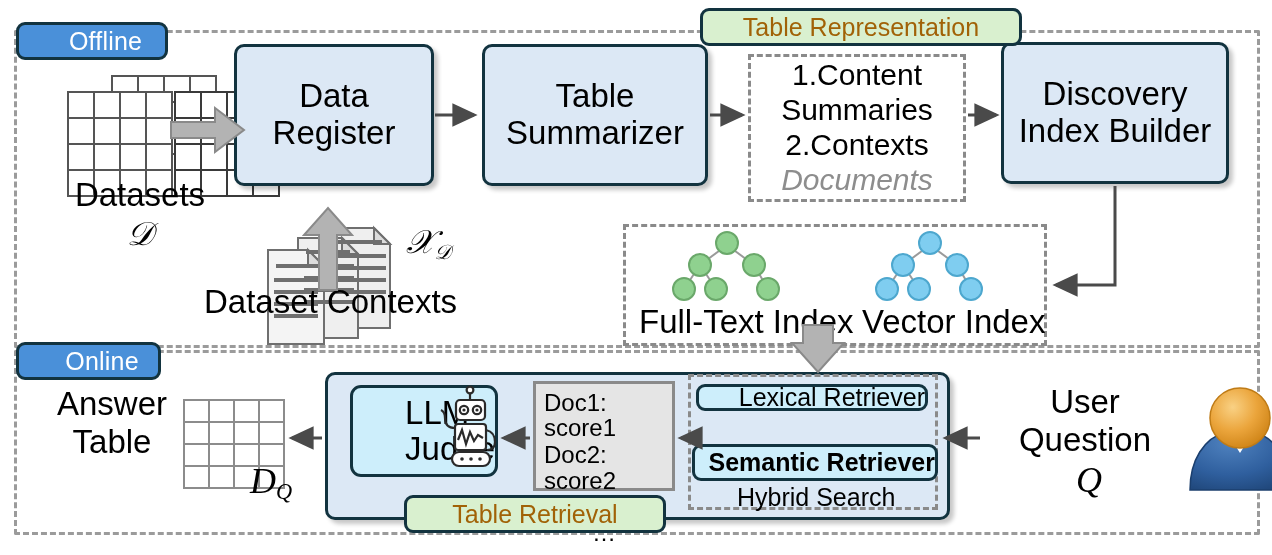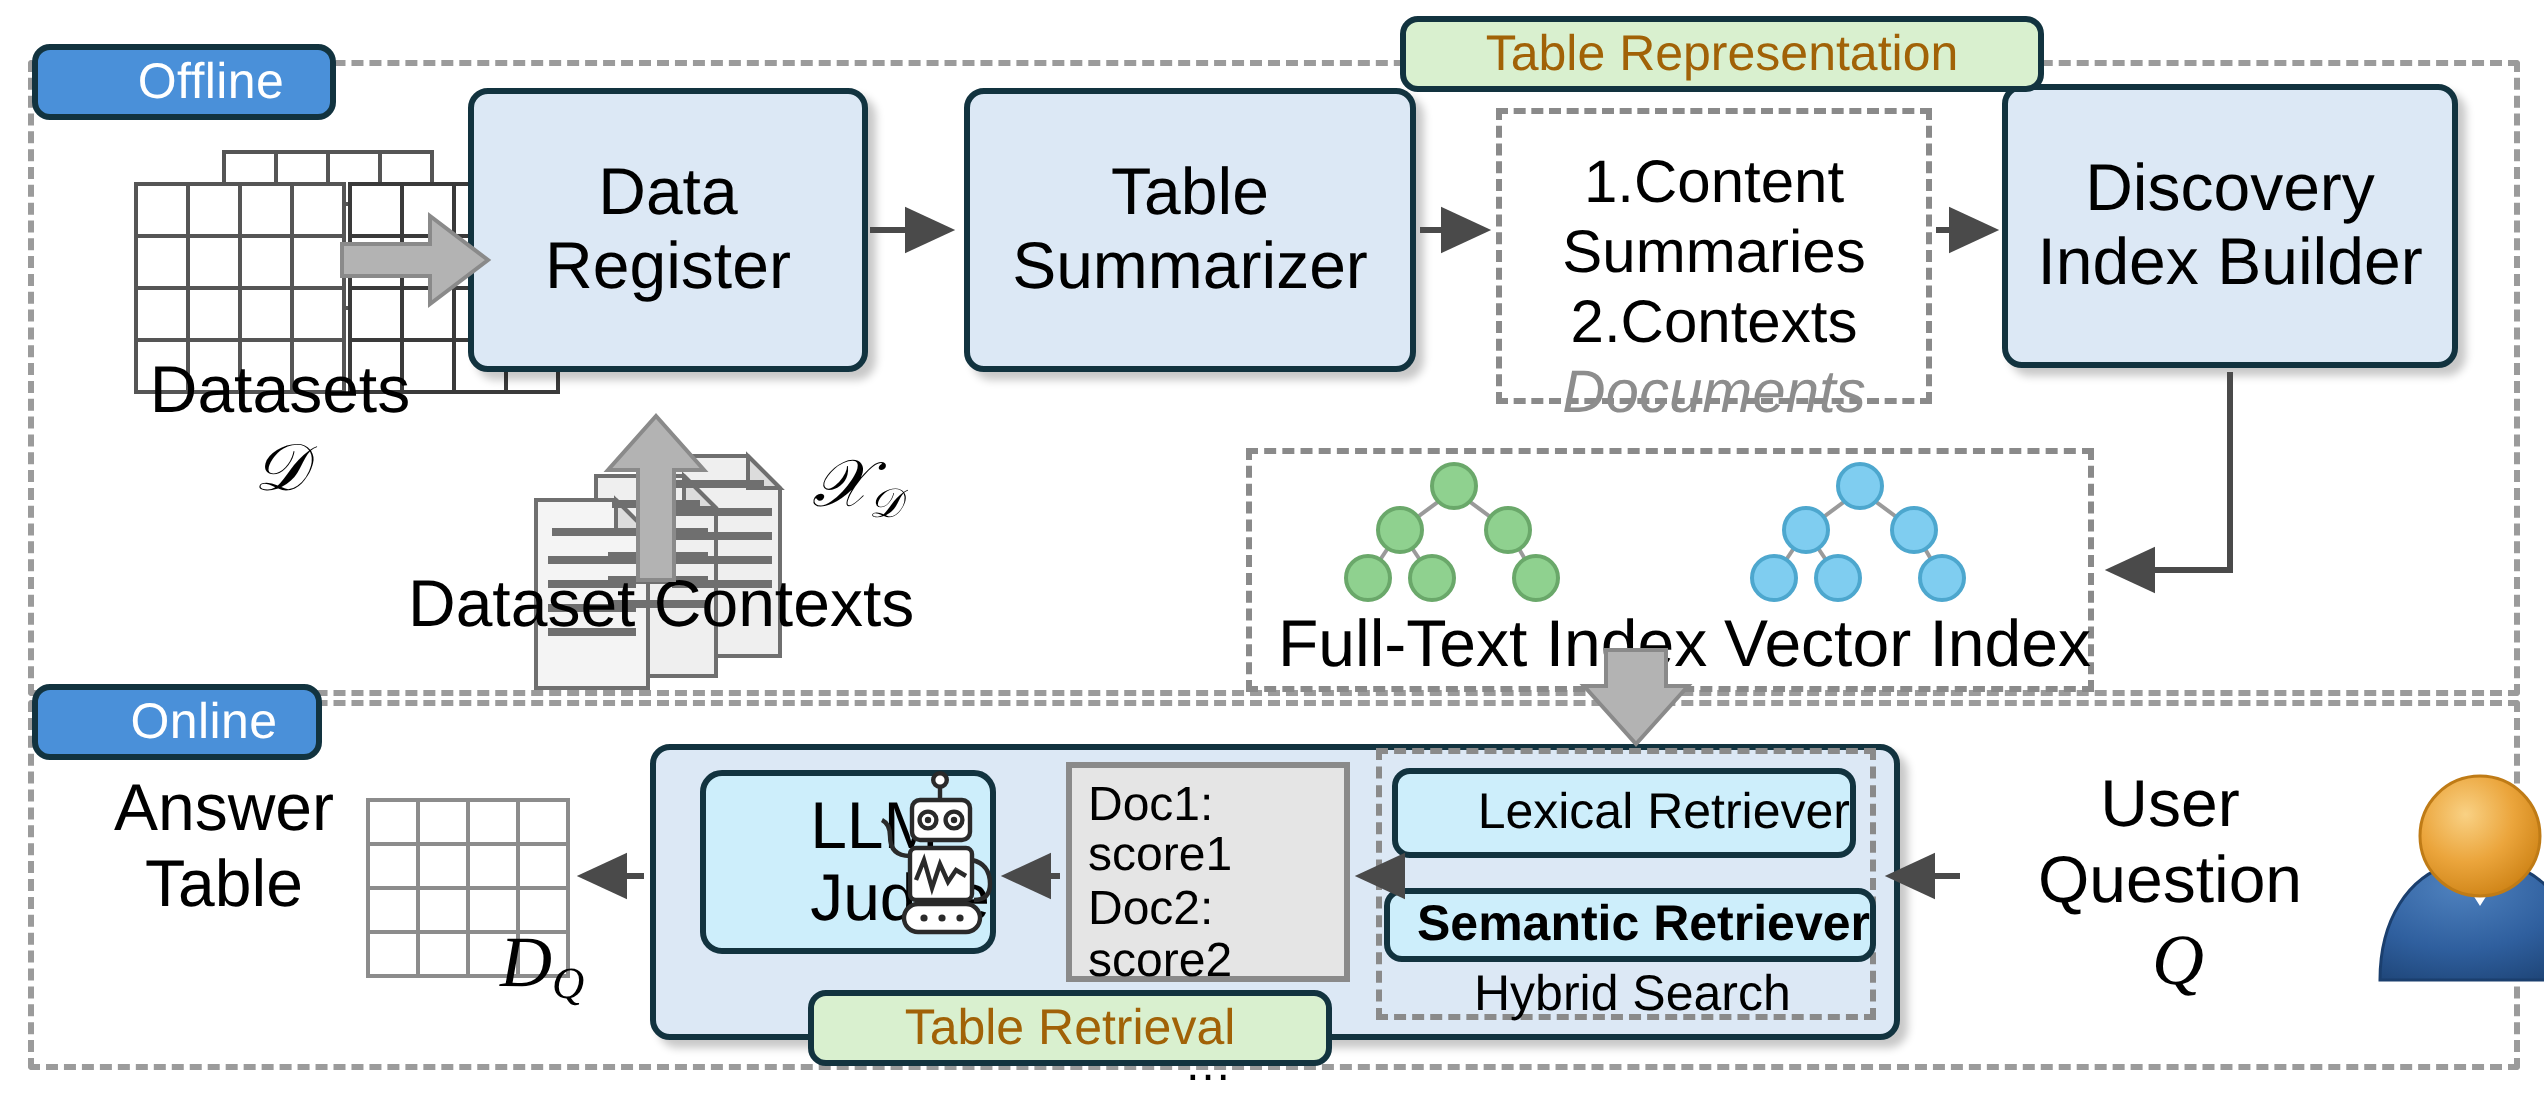--- a/index.html
+++ b/index.html
@@ -178,21 +178,21 @@
 
   <div class="abs pbox" style="left:1001px;top:42px;width:228px;height:142px;">
     <div>
       <div>Discovery</div>
       <div>Index Builder</div>
     </div>
   </div>
 
   <div class="abs dbox" style="left:748px;top:54px;width:218px;height:148px;"></div>
 
-  <div class="center-stack docs-txt" style="left:748px;top:54px;width:218px;height:148px;margin-top:17px;">
+  <div class="center-stack docs-txt" style="left:748px;top:54px;width:218px;height:148px;">
     <div>1.Content</div>
     <div>Summaries</div>
     <div>2.Contexts</div>
     <div class="muted">Documents</div>
   </div>
 
   <div class="abs badge-green" style="left:700px;top:8px;width:322px;height:38px;">
     <span>Table Representation</span>
   </div>
 
@@ -290,21 +290,21 @@
   <div class="abs scorebox" style="left:533px;top:381px;width:142px;height:110px;">
     <div class="scoreline" style="margin:6px 0 0 8px;">Doc1: score1</div>
     <div class="scoreline" style="margin:2px 0 0 8px;">Doc2: score2</div>
     <div class="rule" style="margin:9px auto 0;width:82px;"></div>
     <div class="rule" style="margin:8px auto 0;width:82px;"></div>
     <div class="scoreline" style="text-align:center;margin-top:2px;">…</div>
   </div>
 
   <div class="abs dbox" style="left:688px;top:374px;width:250px;height:136px;"></div>
 
-  <div class="abs cbox" style="left:696px;top:384px;width:232px;height:45px;">
+  <div class="abs cbox" style="left:696px;top:384px;width:232px;height:27px;">
     <span>Lexical Retriever</span>
   </div>
   <div class="abs cbox" style="left:692px;top:444px;width:246px;height:37px;font-weight:bold;">
     <span>Semantic Retriever</span>
   </div>
   <div class="txt lbl-sm" style="left:737px;top:483px;">Hybrid Search</div>
 
   <div class="abs badge-green" style="left:404px;top:495px;width:262px;height:38px;">
     <span>Table Retrieval</span>
   </div>

